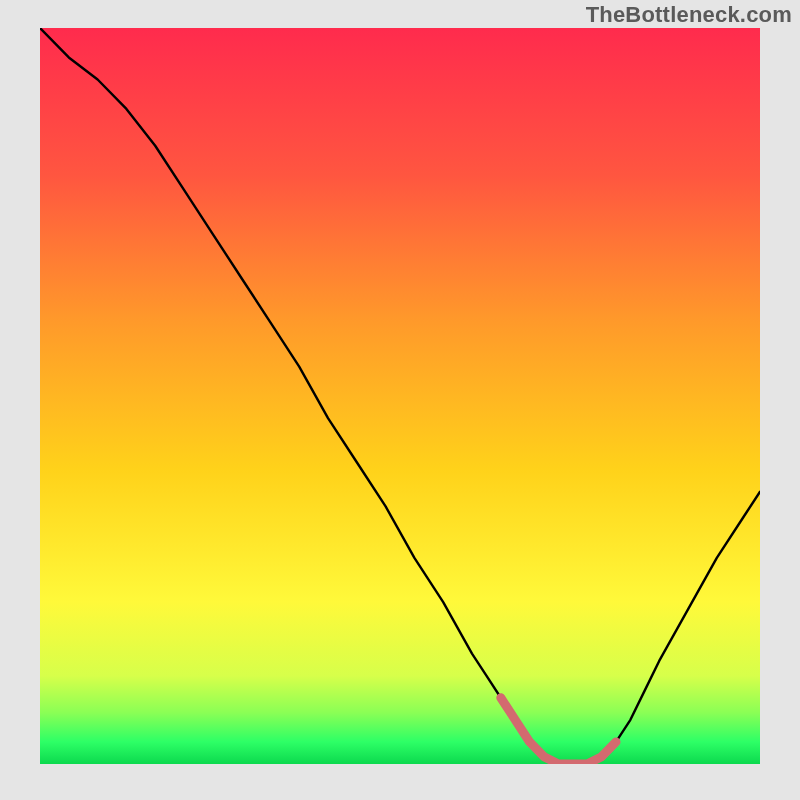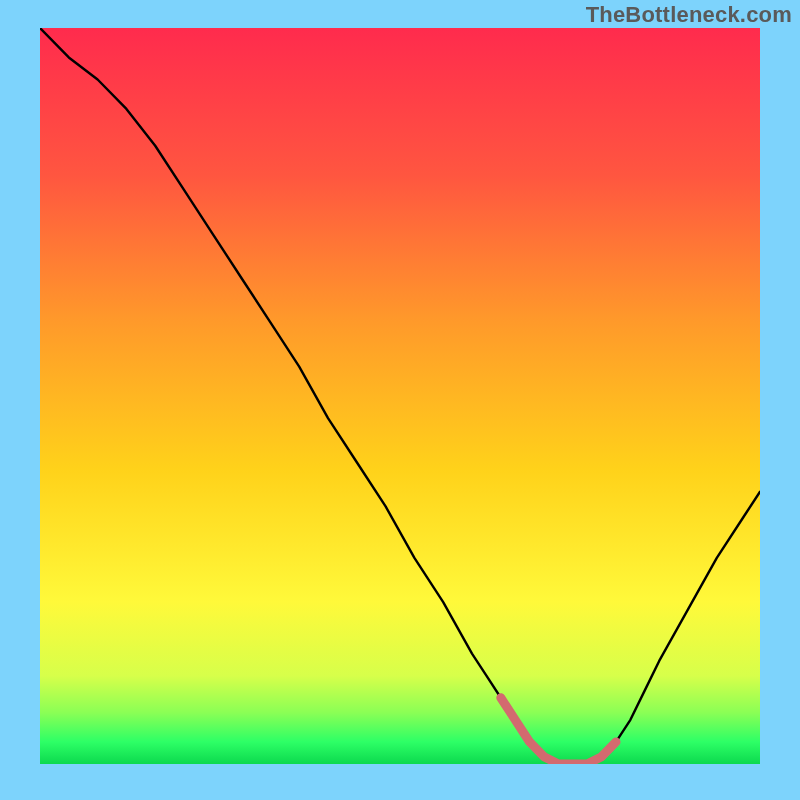--- a/index.html
+++ b/index.html
@@ -8,21 +8,21 @@
     width: 800px;
     height: 800px;
     background: #000;
     font-family: Arial, Helvetica, sans-serif;
     overflow: hidden;
   }
   .frame {
     position: relative;
     width: 800px;
     height: 800px;
-    background: #7dd3fc;
+    background: #e5e5e5;
   }
   .watermark {
     position: absolute;
     top: 2px;
     right: 8px;
     color: #5a5a5a;
     font-size: 22px;
     font-weight: 600;
     letter-spacing: 0.2px;
     user-select: none;

